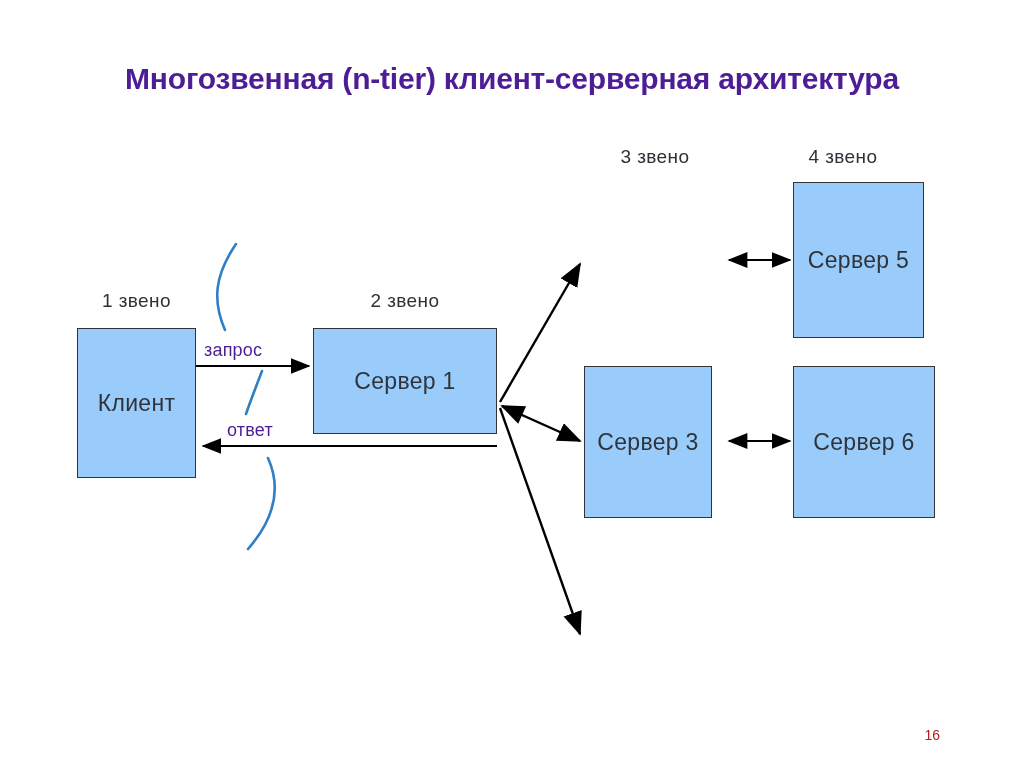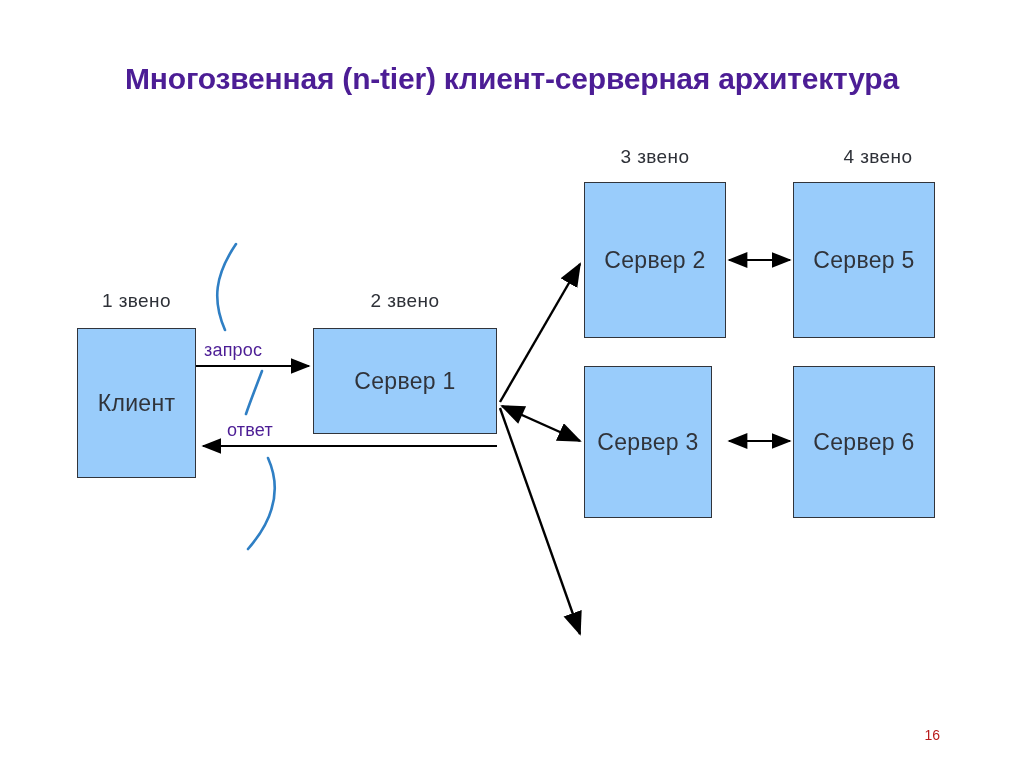--- a/index.html
+++ b/index.html
@@ -140,40 +140,37 @@
       <g>
         <path d="M236,244 C215,275 212,300 225,330" fill="none" stroke="#2f7fc4" stroke-width="2.6" stroke-linecap="round"></path>
         <path d="M262,371 C256,387 250,402 246,414" fill="none" stroke="#2f7fc4" stroke-width="2.6" stroke-linecap="round"></path>
         <path d="M268,458 C281,487 276,517 248,549" fill="none" stroke="#2f7fc4" stroke-width="2.6" stroke-linecap="round"></path>
       </g>
     </svg>
 
     <div class="tier-label" style="left:77px; top:290px; width:119px;">1 звено</div>
     <div class="tier-label" style="left:313px; top:290px; width:184px;">2 звено</div>
     <div class="tier-label" style="left:584px; top:146px; width:142px;">3 звено</div>
-    <div class="tier-label" style="left:807px; top:146px; width:142px;">4 звено</div>
+    <div class="tier-label" style="left:772px; top:146px; width:142px;">4 звено</div>
 
     <div class="node-box" style="left:77px; top:328px; width:119px; height:150px;">
       <span class="node-label">Клиент</span>
     </div>
 
     <div class="node-box" style="left:313px; top:328px; width:184px; height:106px;">
       <span class="node-label">Сервер 1</span>
     </div>
 
-    <div class="node-box" style="left:584px; top:182px; width:142px; height:156px;">
-      <span class="node-label">Сервер 2</span>
-    </div>
 
     <div class="node-box" style="left:584px; top:366px; width:128px; height:152px;">
       <span class="node-label">Сервер 3</span>
     </div>
 
 
-    <div class="node-box" style="left:793px; top:182px; width:142px; height:156px;">
+    <div class="node-box" style="left:793px; top:182px; width:131px; height:156px;">
       <span class="node-label">Сервер 5</span>
     </div>
 
     <div class="node-box" style="left:793px; top:366px; width:142px; height:152px;">
       <span class="node-label">Сервер 6</span>
     </div>
 
     <div class="edge-label" style="left:202px; top:340px;">запрос</div>
     <div class="edge-label" style="left:225px; top:420px;">ответ</div>
 

